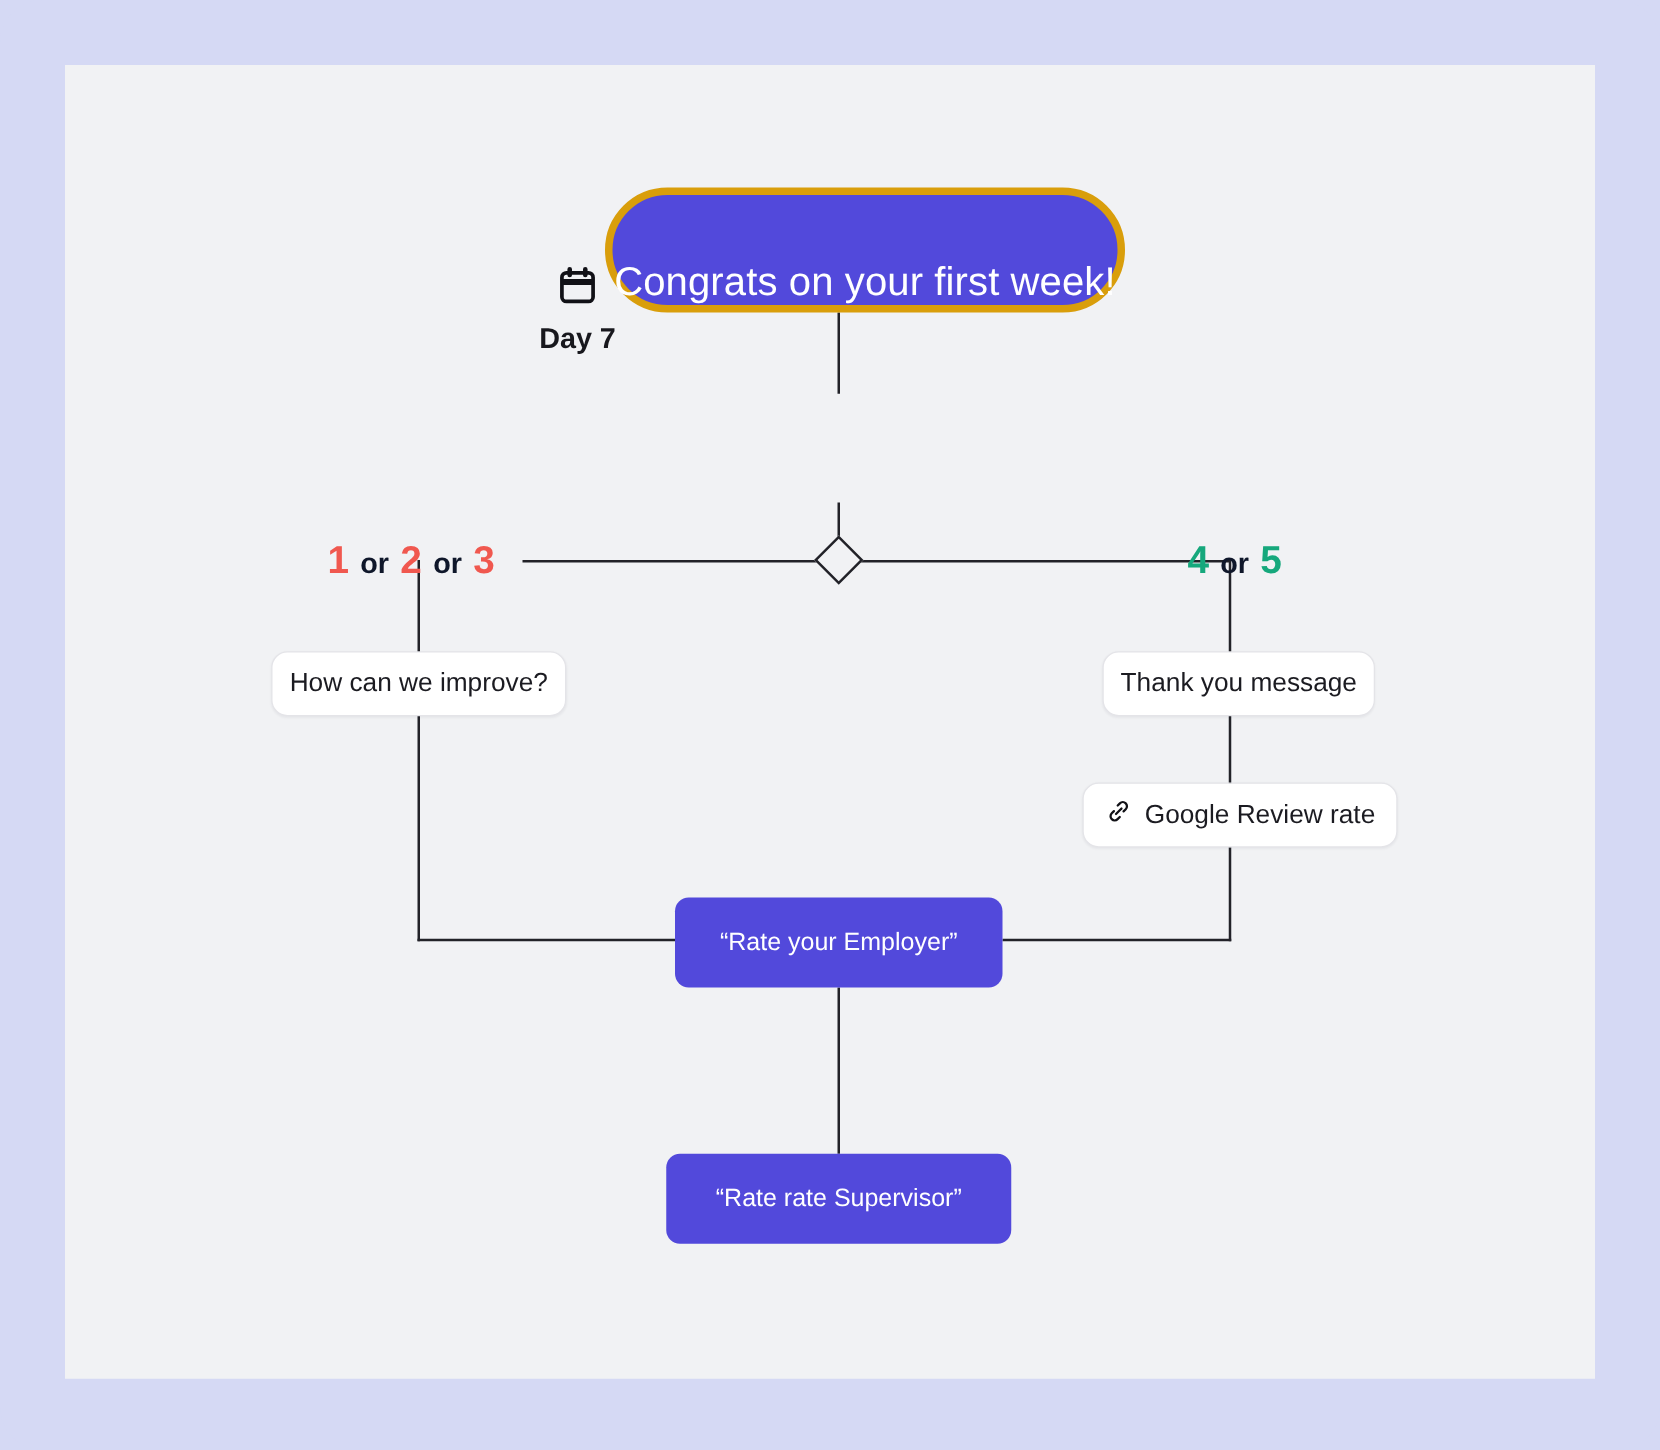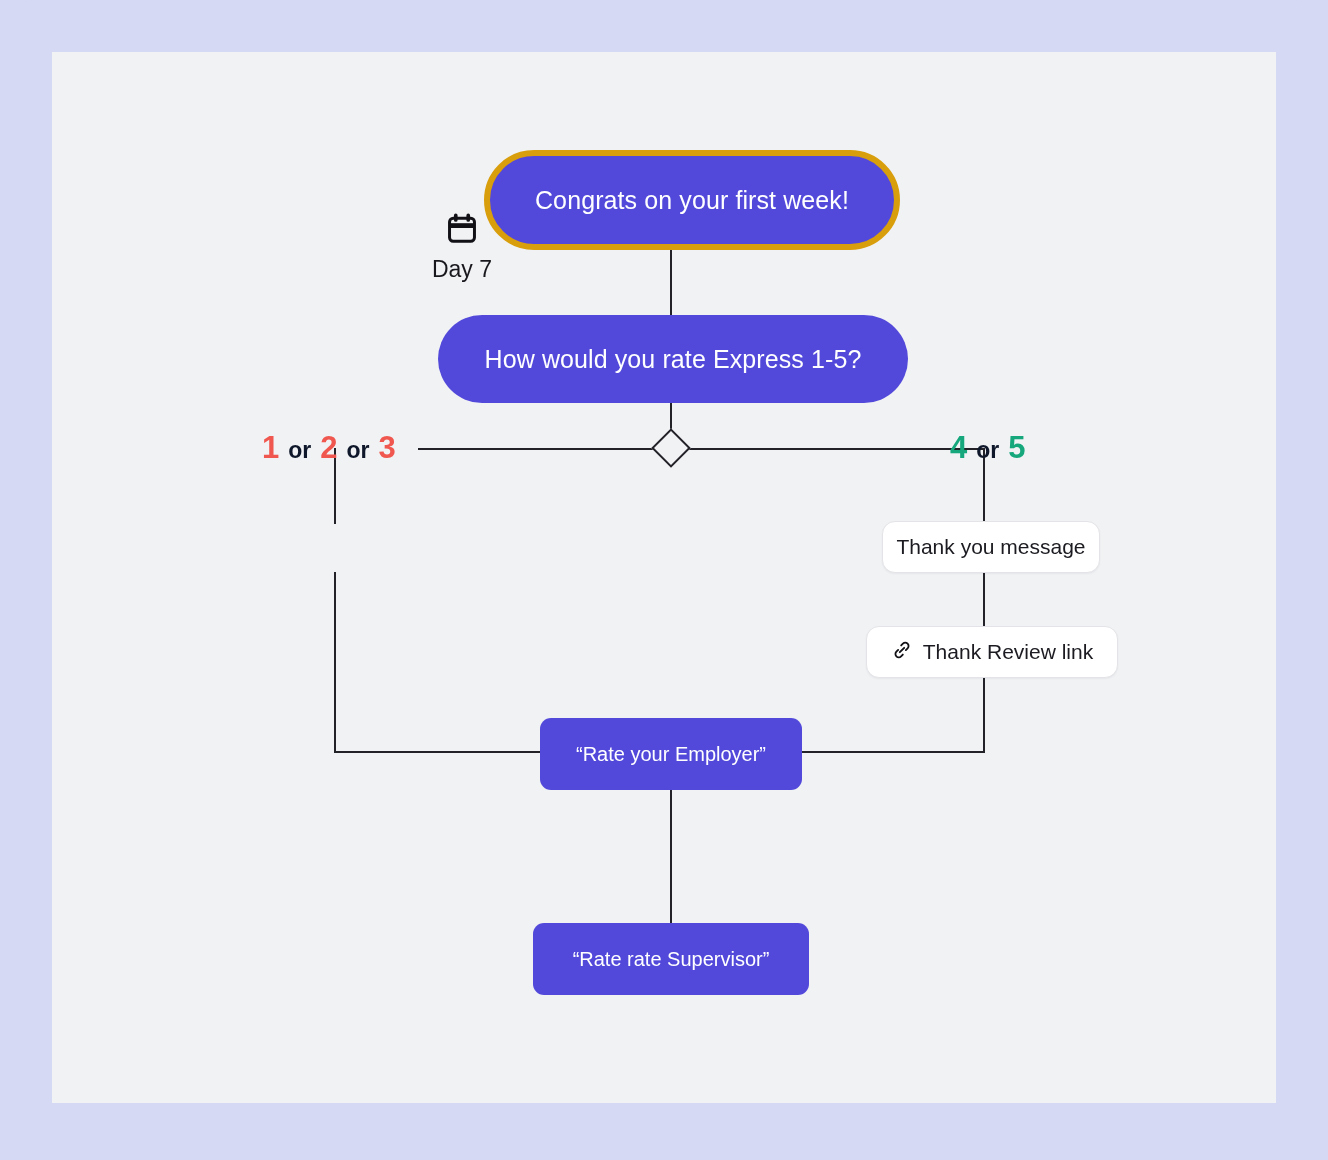--- a/index.html
+++ b/index.html
@@ -48,22 +48,23 @@
     display: flex;
     align-items: center;
     justify-content: center;
     white-space: nowrap;
   }
 
   .node-purple-pill {
     background: #5249db;
     color: #ffffff;
     border-radius: 999px;
-    font-size: 25px;
+    font-size: 32px;
     letter-spacing: .1px;
+    align-items: flex-end;
   }
 
   .node-highlight {
     border: 6px solid #d99e0b;
   }
 
   .node-purple-rect {
     background: #5249db;
     color: #ffffff;
     border-radius: 11px;
@@ -82,20 +83,21 @@
   
   #day-marker {
     position: absolute;
     left: 362px;
     top: 160px;
     width: 96px;
     display: flex;
     flex-direction: column;
     align-items: center;
     gap: 6px;
+    font-weight: bold;
   }
   #day-marker .cal {
     display: block;
   }
   #day-marker .day-label {
     font-size: 23px;
     color: #18181d;
   }
 
   
@@ -174,55 +176,55 @@
           <path d="M7.6 2.4 V5.6 M16.4 2.4 V5.6" stroke="#111116" stroke-width="2.6" stroke-linecap="round"></path>
         </svg>
       </span>
       <span class="day-label">Day 7</span>
     </div>
 
     <div class="node node-purple-pill node-highlight" style="left:432px; top:98px; width:416px; height:100px;">
       <span>Congrats on your first week!</span>
     </div>
 
-    <div class="node node-purple-pill" style="left:386px; top:263px; width:470px; height:88px;">
-      <span>How would you rate Express 1-5?</span>
-    </div>
 
     <div class="branch-label" style="left:210px; top:378px;">
       <span class="num low">1</span>
       <span class="conj">or</span>
       <span class="num low">2</span>
       <span class="conj">or</span>
       <span class="num low">3</span>
     </div>
 
     <div class="branch-label" style="left:898px; top:378px;">
       <span class="num high">4</span>
       <span class="conj">or</span>
       <span class="num high">5</span>
     </div>
 
     <div id="decision-diamond" style="left:605px; top:382px;"></div>
 
+    <div class="node node-white" style="left:165px; top:469px; width:236px; height:52px;">
+      <span>How can we improve?</span>
+    </div>
 
     <div class="node node-white" style="left:830px; top:469px; width:218px; height:52px;">
       <span>Thank you message</span>
     </div>
 
     <div class="node node-white" style="left:814px; top:574px; width:252px; height:52px;">
       <span class="link-inner">
         <span class="link-icon">
           <svg width="22" height="22" viewBox="0 0 24 24" aria-hidden="true">
             <path d="M9.6 14.4 L14.4 9.6" stroke="#111116" stroke-width="2" stroke-linecap="round" fill="none"></path>
             <path d="M11.1 7.0 L13.0 5.1 a3.6 3.6 0 0 1 5.1 5.1 L16.2 12.1" stroke="#111116" stroke-width="2" fill="none" stroke-linecap="round"></path>
             <path d="M12.9 17.0 L11.0 18.9 a3.6 3.6 0 0 1 -5.1 -5.1 L7.8 11.9" stroke="#111116" stroke-width="2" fill="none" stroke-linecap="round"></path>
           </svg>
         </span>
-        <span>Thank Review link</span>
+        <span>Google Review rate</span>
       </span>
     </div>
 
     <div class="node node-purple-rect" style="left:488px; top:666px; width:262px; height:72px;">
       <span>“Rate your Employer”</span>
     </div>
 
     <div class="node node-purple-rect" style="left:481px; top:871px; width:276px; height:72px;">
       <span>“Rate rate Supervisor”</span>
     </div>

